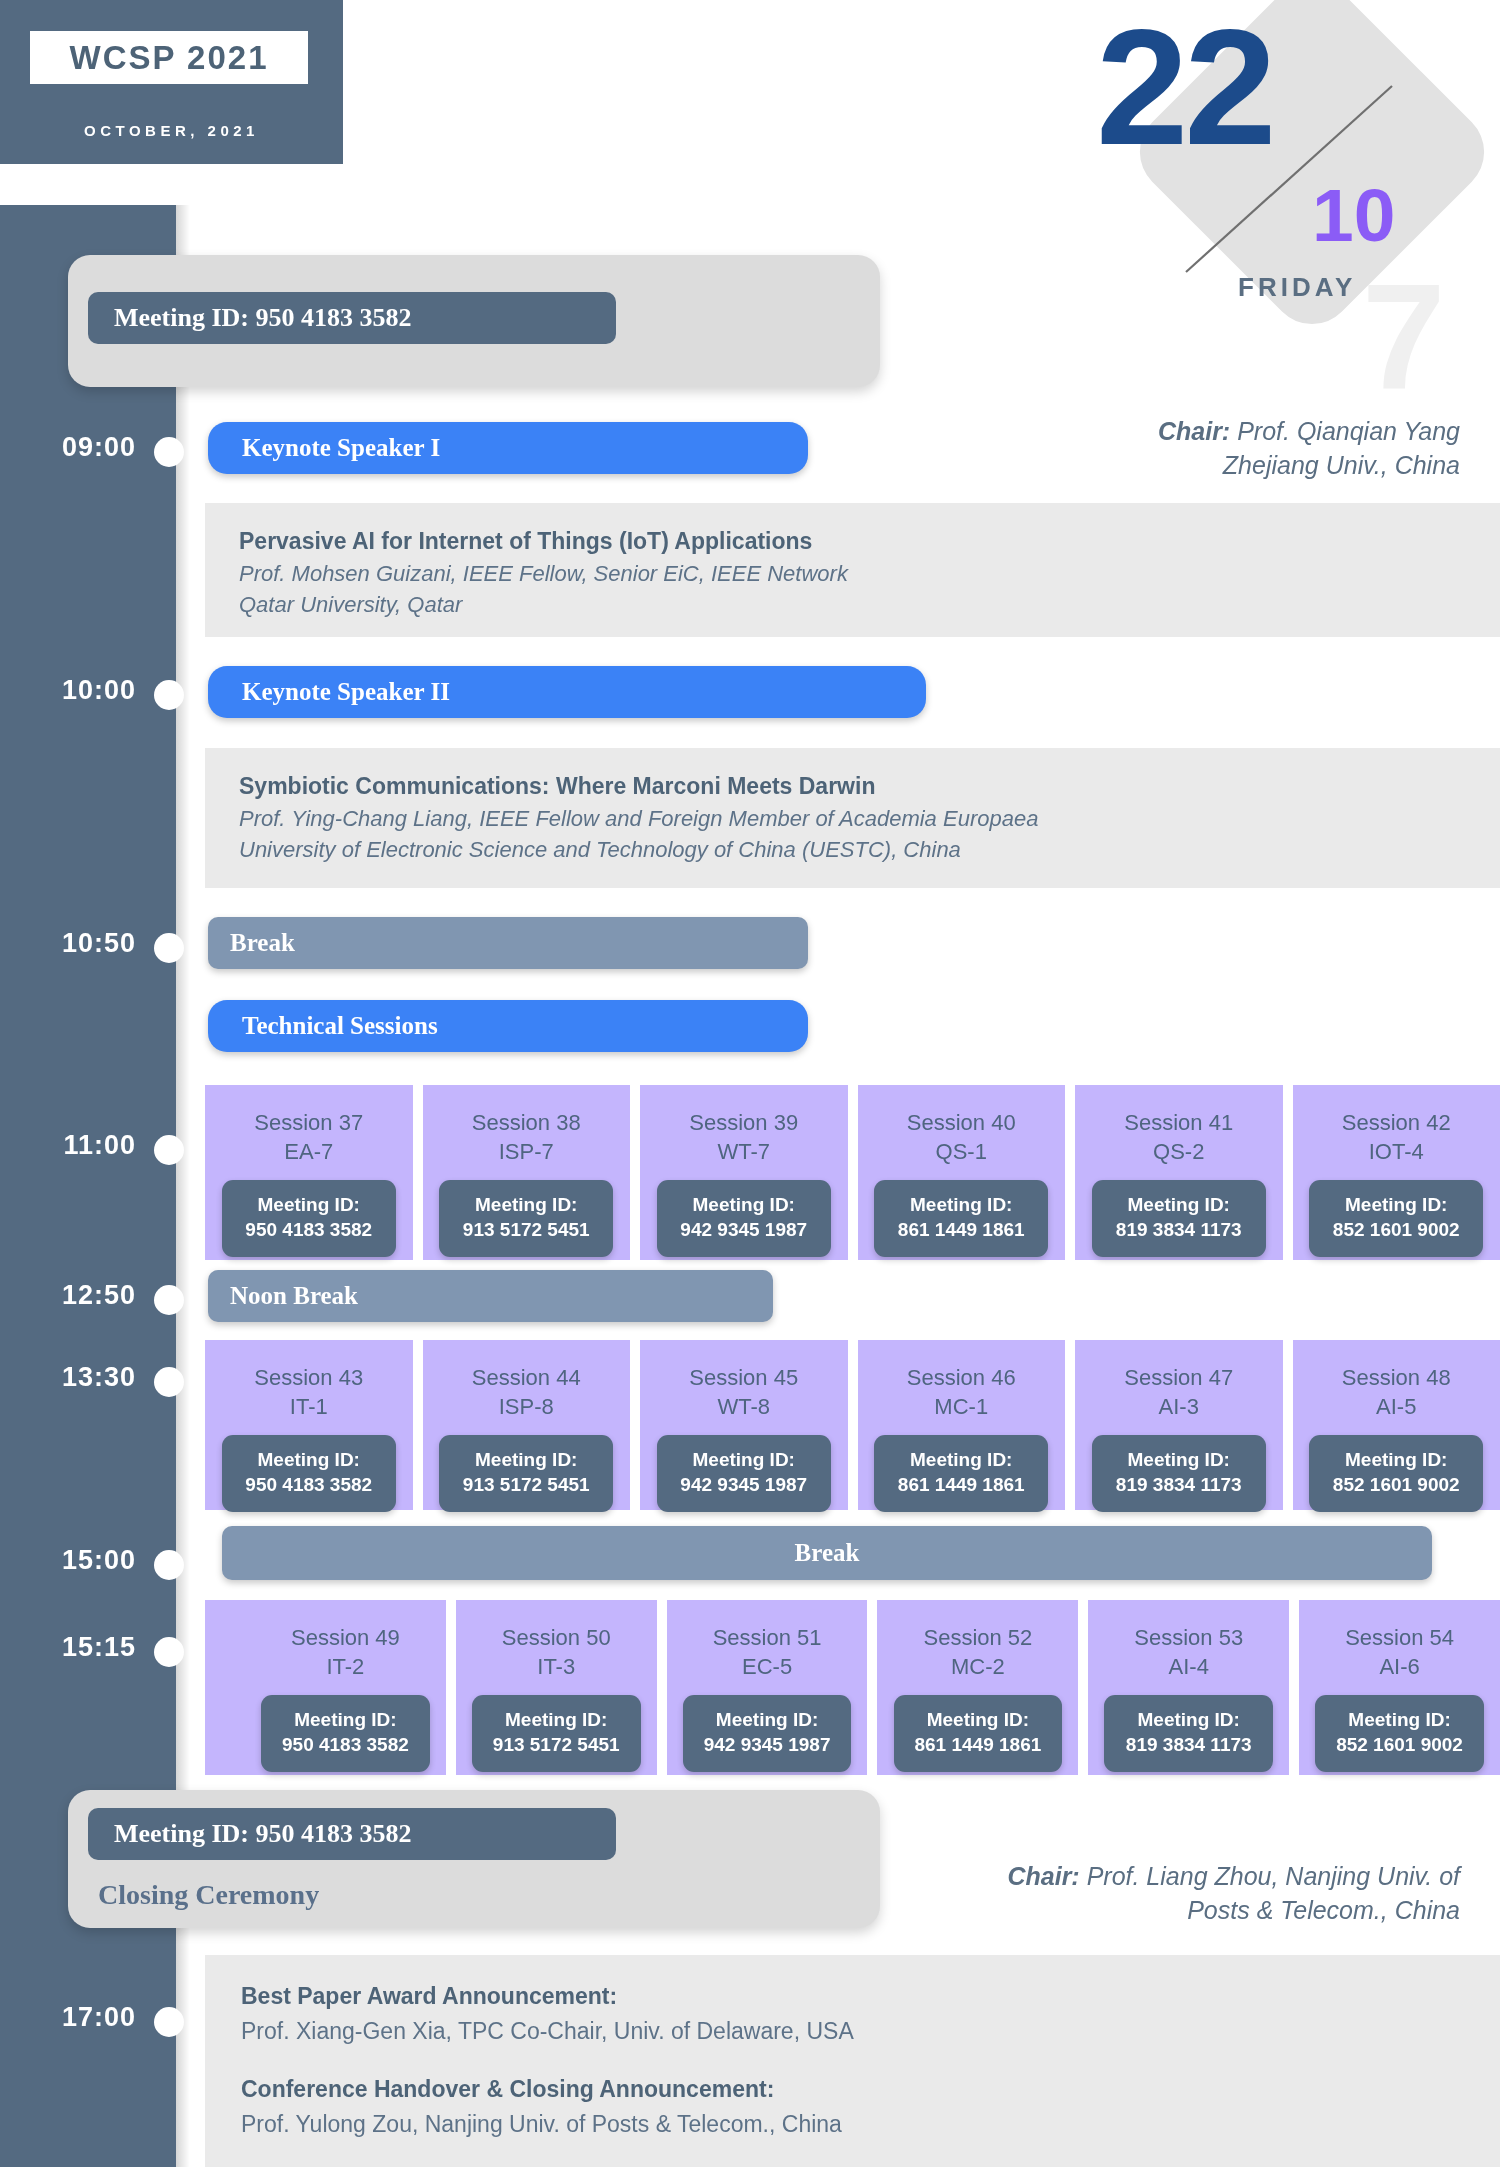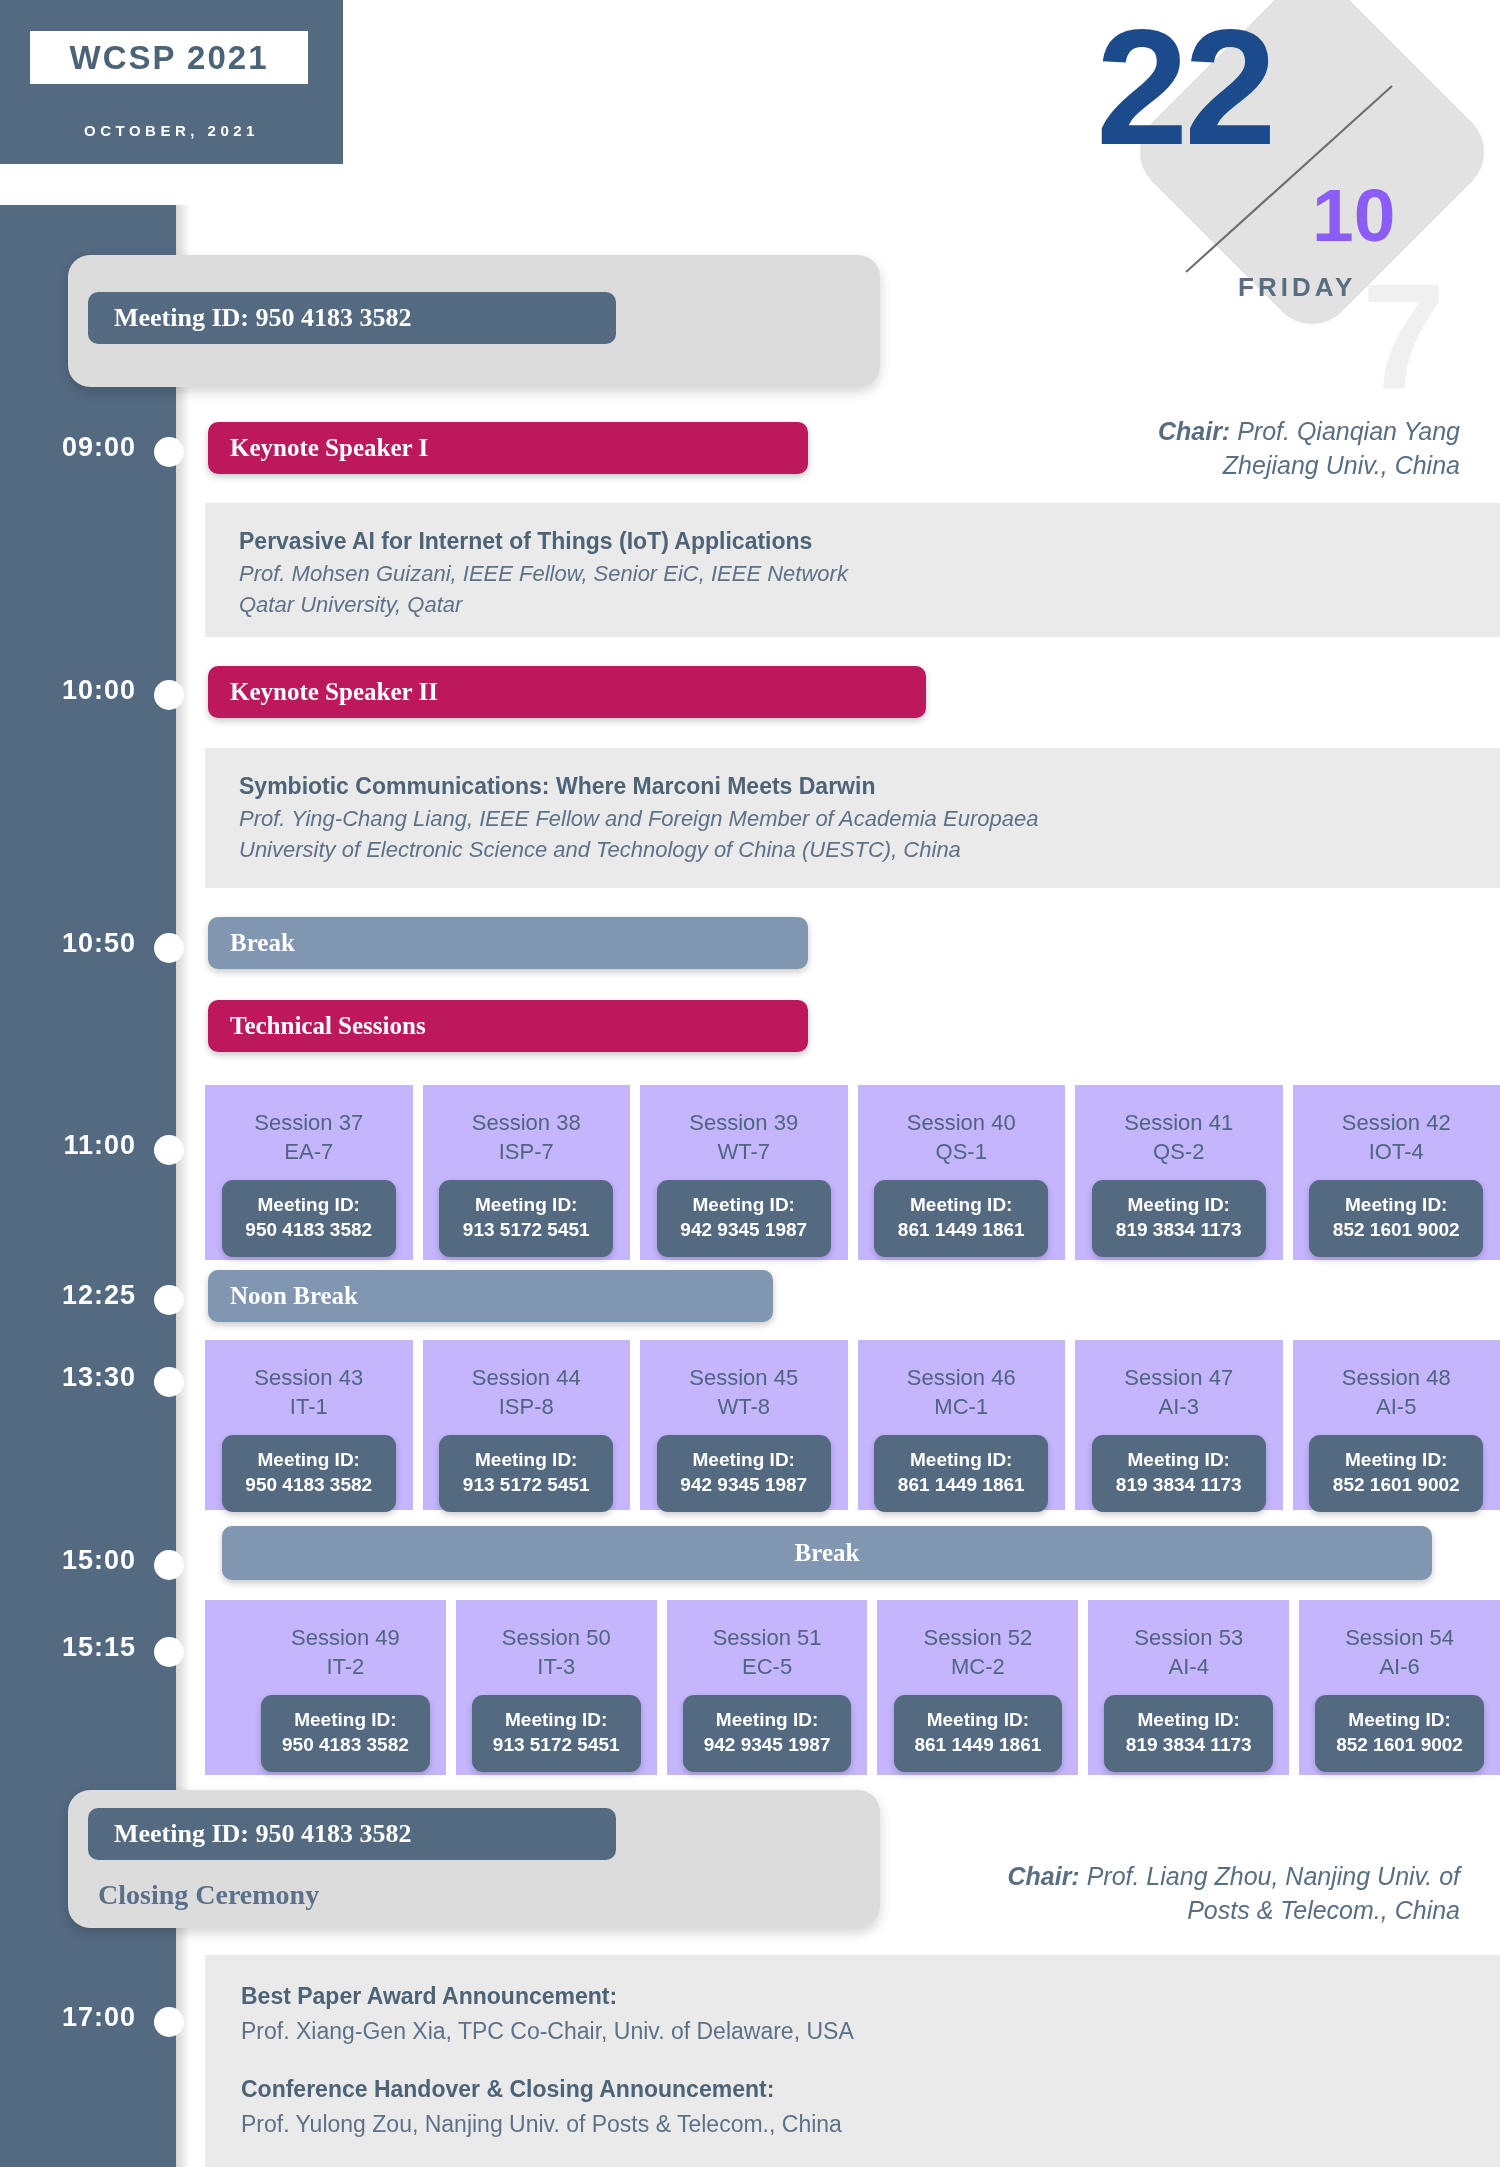--- a/index.html
+++ b/index.html
@@ -67,24 +67,24 @@
   .tlabel{
     position:absolute;color:#ffffff;font-size:27px;font-weight:bold;
     letter-spacing:1px;text-align:right;width:122px;left:14px;z-index:4;
   }
   .tdot{
     position:absolute;left:154px;width:30px;height:30px;border-radius:50%;
     background:#ffffff;z-index:4;
   }
 
   .bar-dark{
-    position:absolute;background:#be185d;border-radius:10px;
+    position:absolute;background:#3b82f6;border-radius:19px;
     color:#ffffff;font-family:"Liberation Serif", serif;
     font-size:25px;font-weight:bold;display:flex;align-items:center;
-    padding-left:22px;box-sizing:border-box;z-index:3;
+    padding-left:34px;box-sizing:border-box;z-index:3;
     box-shadow:0 3px 7px rgba(0,0,0,.22);
   }
   .bar-light{
     position:absolute;background:#8096b1;border-radius:10px;
     color:#ffffff;font-family:"Liberation Serif", serif;
     font-size:25px;font-weight:bold;display:flex;align-items:center;
     padding-left:22px;box-sizing:border-box;z-index:3;
     box-shadow:0 3px 7px rgba(0,0,0,.22);
   }
   .bar-center{justify-content:center;padding-left:0;}
@@ -258,21 +258,21 @@
     <div class="sesscell" style="flex: 1 1 0%;">
       <div class="sess-name">Session 42</div>
       <div class="sess-code">IOT-4</div>
       <div class="sess-mid">
         <div>Meeting ID:</div>
         <div>852 1601 9002</div>
       </div>
     </div>
   </div>
 
-<div class="tlabel" style="top:1280px;">12:25</div>
+<div class="tlabel" style="top:1280px;">12:50</div>
 <div class="tdot" style="top:1285px;"></div>
 <div class="bar-light" style="left:208px;top:1270px;width:565px;height:52px;">Noon Break</div>
 
 <div class="tlabel" style="top:1362px;">13:30</div>
 <div class="tdot" style="top:1367px;"></div>
 <div class="sessgrid" id="sessgrid-1" style="left:205px;top:1340px;width:1295px;height:170px;">
     <div class="sesscell" style="flex: 1 1 0%;">
       <div class="sess-name">Session 43</div>
       <div class="sess-code">IT-1</div>
       <div class="sess-mid">

